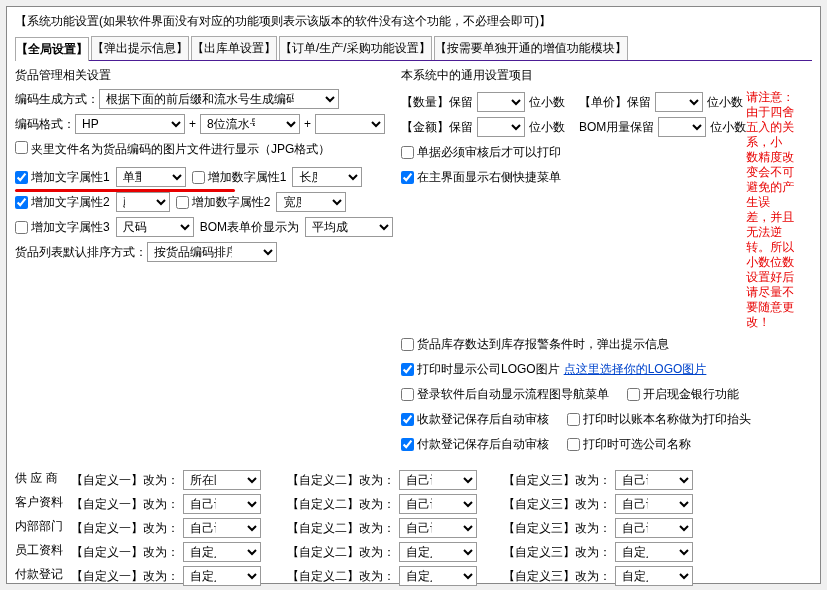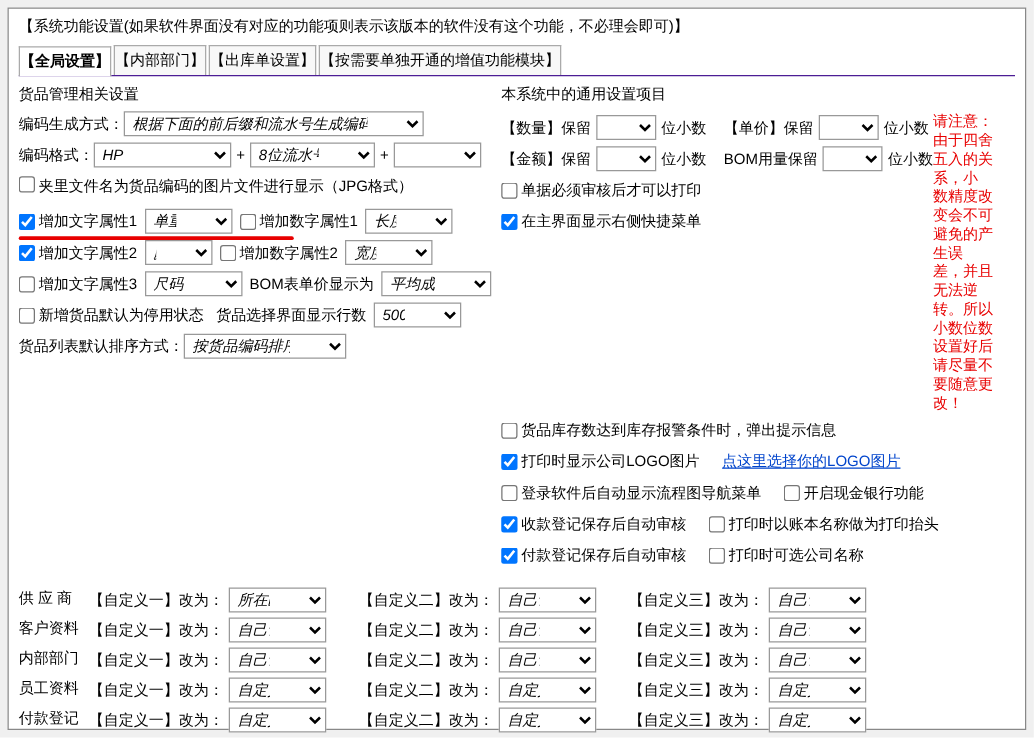--- a/index.html
+++ b/index.html
@@ -9,42 +9,43 @@
 .tabs { display: flex; border-bottom: 1px solid #4c1d95; }
 .tab { padding: 3px 0px; border: 1px solid #aaa; border-bottom: none; margin-right: 2px; background: #f8f8f8; cursor: pointer; }
 .tab.active { background: #fff; font-weight: bold; position: relative; top: 1px; }
 .content { display: flex; padding: 4px 0; }
 .col-left { width: 380px; }
 .col-right { width: 400px; padding-left: 6px; }
 .section-title { font-weight: normal; margin: 2px 0 4px; }
 .row { display: flex; align-items: center; margin: 3px 0; min-height: 22px; }
 .row label, .row span.lbl { white-space: nowrap; }
 select, input[type=text] { height: 20px; border: 1px solid #999; background: #fff; font-size: 12px; padding: 0 2px; }
-select { padding-right: 28px; font-style: italic; }
+select { padding-right: 28px; }
 .cb { margin-right: 3px; vertical-align: middle; }
 .red-underline { position: relative; }
 .red-underline::after { content:""; position:absolute; left:0; bottom:-4px; width: 220px; height:3px; background:#e80000; border-radius: 2px; }
 .red-text { color: #e80000; }
 .blue-link { color: #0044cc; text-decoration: underline; cursor: pointer; }
 .custom-grid { margin-top: 8px; }
 .custom-row { display: flex; margin: 4px 0; }
 .custom-row .grp { display:flex; align-items:center; }
 .custom-row select { width: 78px; margin: 0 4px; }
 .sp { display:inline-block; }
 </style>
 </head>
 <body>
 
 <div class="window">
   <div class="title-bar">【系统功能设置(如果软件界面没有对应的功能项则表示该版本的软件没有这个功能，不必理会即可)】</div>
 
   <div class="tabs">
     <div class="tab active">【全局设置】</div>
-    <div class="tab">【内部部门】</div>
+    <div class="tab">【弹出提示信息】</div>
     <div class="tab">【出库单设置】</div>
+    <div class="tab">【订单/生产/采购功能设置】</div>
     <div class="tab">【按需要单独开通的增值功能模块】</div>
   </div>
 
   <div class="content">
     <div class="col-left">
       <div class="section-title">货品管理相关设置</div>
 
       <div class="row">
         <span class="lbl">编码生成方式：</span>
         <select style="width:240px"><option>根据下面的前后缀和流水号生成编码</option></select>
@@ -85,26 +86,20 @@
       </div>
 
       <div class="row">
         <input type="checkbox" class="cb" style="">
         <span class="lbl">增加文字属性3</span>
         <select style="width:78px;margin:0 6px"><option>尺码</option></select>
         <span class="lbl">BOM表单价显示为</span>
         <select style="width:88px;margin-left:6px"><option>平均成本价</option></select>
       </div>
 
-      <div class="row">
-        <input type="checkbox" class="cb" style="">
-        <span class="lbl">新增货品默认为停用状态</span>
-        <span class="lbl" style="margin-left:10px">货品选择界面显示行数</span>
-        <select style="width:70px;margin-left:6px"><option>500</option></select>
-      </div>
 
       <div class="row">
         <span class="lbl">货品列表默认排序方式：</span>
         <select style="width:130px"><option>按货品编码排序</option></select>
       </div>
     </div>
 
     <div class="col-right">
       <div class="section-title">本系统中的通用设置项目</div>
 
@@ -143,21 +138,21 @@
         </div>
       </div>
 
       <div class="row">
         <input type="checkbox" class="cb" style="">
         <span class="lbl">货品库存数达到库存报警条件时，弹出提示信息</span>
       </div>
       <div class="row">
         <input type="checkbox" class="cb" checked="" style="">
         <span class="lbl">打印时显示公司LOGO图片</span>
-        <span class="blue-link" style="margin-left:18px">点这里选择你的LOGO图片</span>
+        <span class="blue-link" style="margin-left:4px">点这里选择你的LOGO图片</span>
       </div>
       <div class="row">
         <input type="checkbox" class="cb" style="">
         <span class="lbl">登录软件后自动显示流程图导航菜单</span>
         <input type="checkbox" class="cb" style="margin-left: 18px;">
         <span class="lbl">开启现金银行功能</span>
       </div>
       <div class="row">
         <input type="checkbox" class="cb" checked="" style="">
         <span class="lbl">收款登记保存后自动审核</span>

